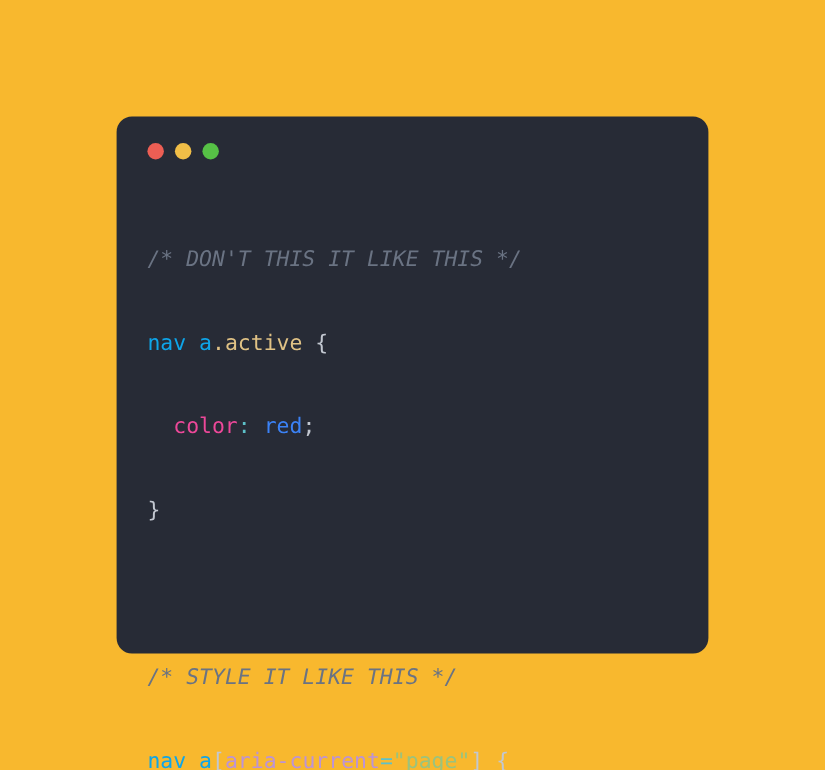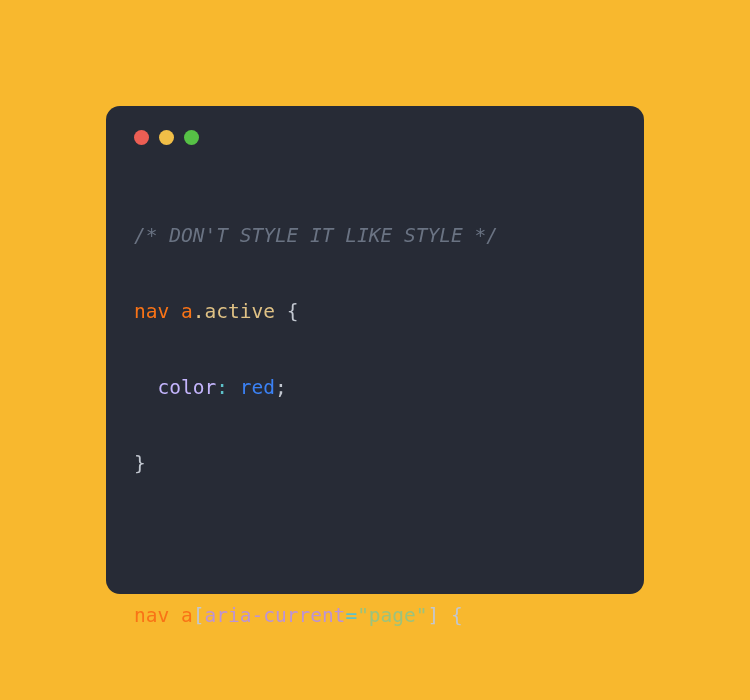--- a/index.html
+++ b/index.html
@@ -31,43 +31,44 @@
     }
     .tl-red { background: #ec5e54; }
     .tl-yellow { background: #f1be47; }
     .tl-green { background: #56c146; }
     .code {
       font-size: 19.5px;
       line-height: 1.95;
       white-space: pre;
     }
     .tok-comment { color: #6a7383; font-style: italic; }
-    .tok-tag { color: #f97316; }
+    .tok-tag { color: #0ea5e9; }
     .tok-class { color: #e0c285; }
     .tok-attr { color: #bc93d6; }
     .tok-op { color: #5dc1c9; }
     .tok-string { color: #9ac37e; }
     .tok-punct { color: #c2c7d0; }
-    .tok-prop { color: #c4b5fd; margin-top: 16px; }
+    .tok-prop { color: #ec4899; margin-top: 16px; }
     .tok-value { color: #3b82f6; }
     .indent { display: inline-block; width: 2ch; }
   </style>
 </head>
 <body>
 
 <div class="window">
   <div class="titlebar">
     <div class="traffic-light tl-red"></div>
     <div class="traffic-light tl-yellow"></div>
     <div class="traffic-light tl-green"></div>
   </div>
 
   <div class="code">
-<div><span class="tok-comment">/* DON'T STYLE IT LIKE STYLE */</span></div>
+<div><span class="tok-comment">/* DON'T THIS IT LIKE THIS */</span></div>
 <div><span class="tok-tag">nav</span> <span class="tok-tag">a</span><span class="tok-class">.</span><span class="tok-class">active</span><span class="tok-punct"> {</span></div>
 <div><span class="indent"></span><span class="tok-prop">color</span><span class="tok-op">:</span><span class="tok-value"> red</span><span class="tok-punct">;</span></div>
 <div><span class="tok-punct">}</span></div>
 <div>&nbsp;</div>
+<div><span class="tok-comment">/* STYLE IT LIKE THIS */</span></div>
 <div><span class="tok-tag">nav</span> <span class="tok-tag">a</span><span class="tok-punct">[</span><span class="tok-attr">aria-current</span><span class="tok-op">=</span><span class="tok-string">"page"</span><span class="tok-punct">]</span><span class="tok-punct"> {</span></div>
 
 
   </div>
 </div>
 
 </body></html>

